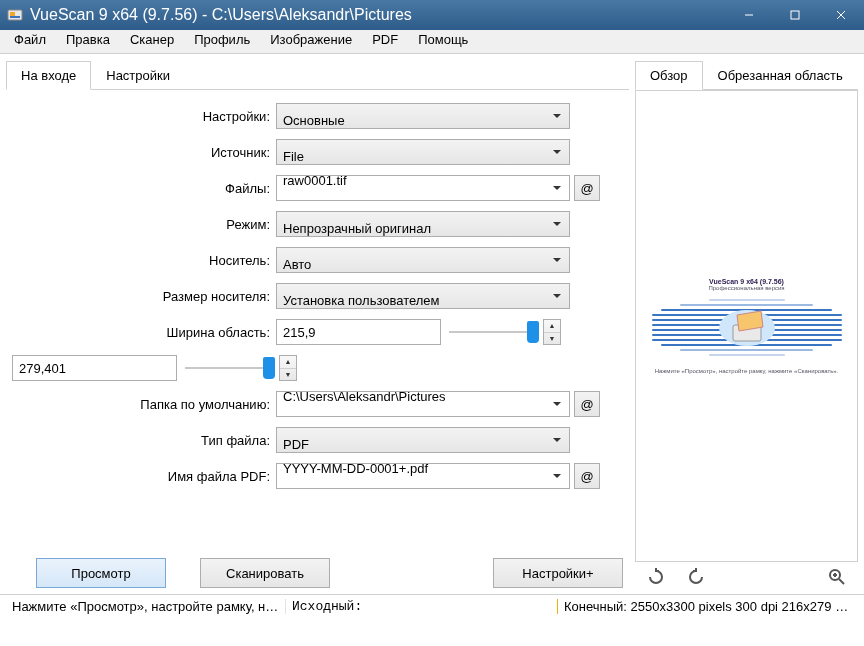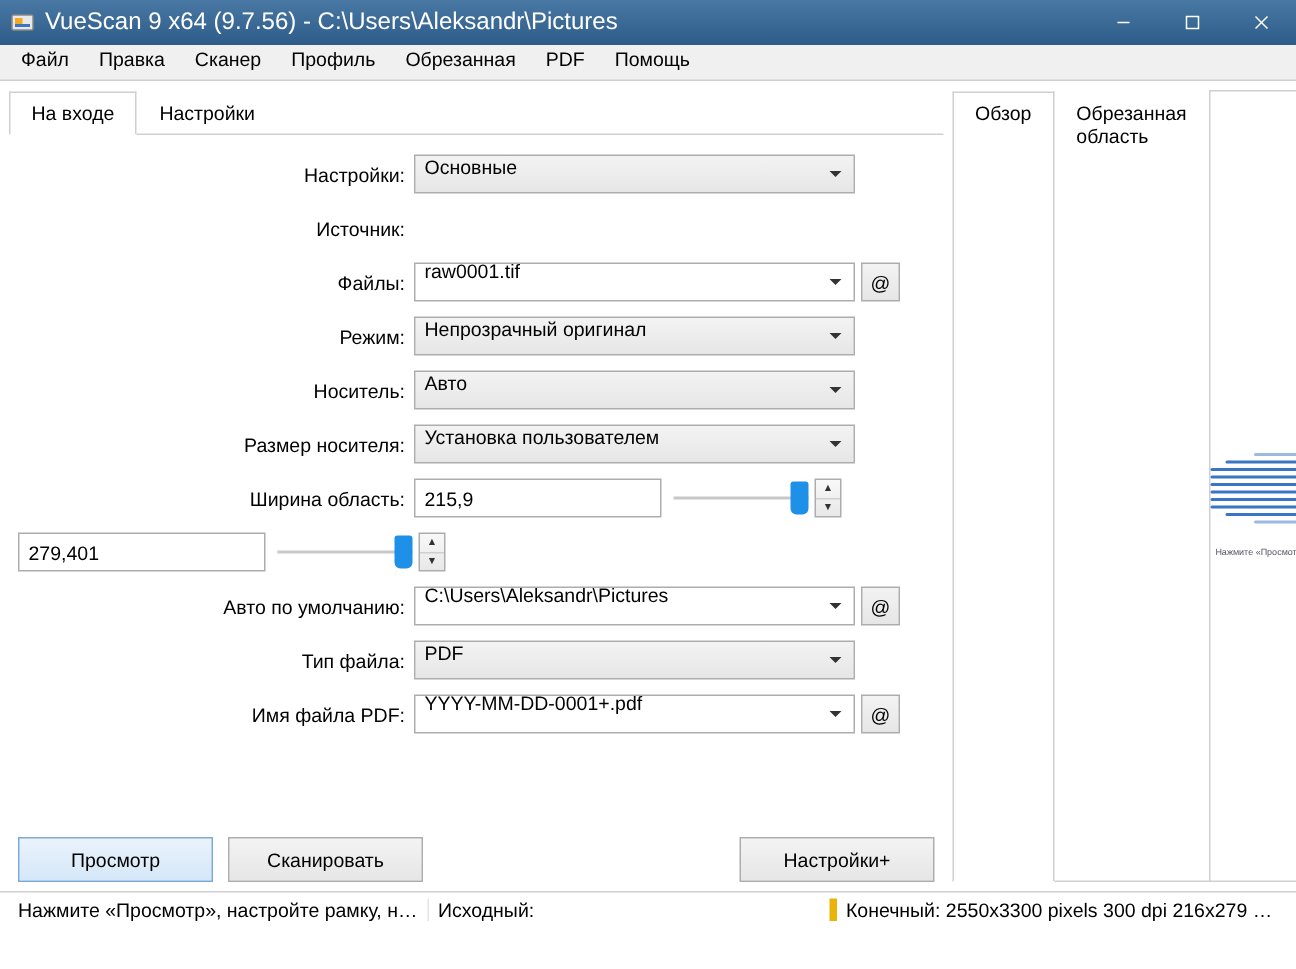--- a/index.html
+++ b/index.html
@@ -16,53 +16,53 @@
 .content { display: flex; height: 540px; padding: 6px; gap: 6px; }
 
 .left-panel { flex: 1; display: flex; flex-direction: column; }
 .tab-row { display: flex; border-bottom: 1px solid #d0d0d0; }
 .tab { padding: 6px 14px; border: 1px solid transparent; border-bottom: none; cursor: default; position: relative; top: 1px; }
 .tab.active { background: #fff; border-color: #d0d0d0; border-bottom: 1px solid #fff; }
 .tab-body { flex: 1; border: 0; padding: 12px 6px 6px; overflow: auto; }
 
 .form-row { display: flex; align-items: center; margin-bottom: 8px; height: 28px; }
 .form-label { width: 264px; text-align: right; padding-right: 6px; }
-.form-select { width: 294px; height: 26px; border: 1px solid #adadad; background: linear-gradient(#f3f3f3,#e6e6e6); padding: 0 22px 0 6px; position: relative; display: flex; align-items: flex-start; }
+.form-select { width: 294px; height: 26px; border: 1px solid #adadad; background: linear-gradient(#f3f3f3,#e6e6e6); padding: 0 22px 0 6px; position: relative; display: flex; align-items: flex-end; }
 .form-select::after { content: ""; position: absolute; right: 8px; top: 50%; margin-top: -2px; border: 4px solid transparent; border-top-color: #333; }
 .form-combo { width: 294px; height: 26px; border: 1px solid #adadad; background: #fff; padding: 0 22px 16px 6px; position: relative; display: flex; align-items: center; }
 .form-combo::after { content: ""; position: absolute; right: 8px; top: 50%; margin-top: -2px; border: 4px solid transparent; border-top-color: #333; }
 .form-input { width: 165px; height: 26px; border: 1px solid #adadad; background: #fff; padding: 0 6px; display: flex; align-items: center; }
 .slider-area { width: 90px; height: 26px; display: flex; align-items: center; margin-left: 8px; position: relative; }
 .slider-track { width: 100%; height: 2px; background: #c8c8c8; position: relative; }
 .slider-thumb { position: absolute; right: 0; top: -10px; width: 12px; height: 22px; background: #1e90e8; border-radius: 2px 2px 4px 4px; }
 .stepper { width: 18px; height: 26px; border: 1px solid #adadad; background: linear-gradient(#f8f8f8,#e8e8e8); margin-left: 4px; display: flex; flex-direction: column; }
 .stepper-btn { flex: 1; display:flex; align-items:center; justify-content:center; font-size: 7px; color:#333; border-bottom: 1px solid #d0d0d0; }
 .stepper-btn:last-child { border-bottom: none; }
 .at-btn { width: 26px; height: 26px; border: 1px solid #adadad; background: linear-gradient(#f3f3f3,#e6e6e6); display: flex; align-items: center; justify-content: center; margin-left: 4px; }
 
-.right-panel { width: 223px; display: flex; }
+.right-panel { width: 223px; display: flex; flex-direction: column; }
 .preview-body { flex: 1; border: 1px solid #d0d0d0; background: #fff; display:flex; align-items:center; justify-content:center; position:relative; }
 .preview-placeholder { width: 190px; text-align: center; }
 .preview-lines { display:flex; flex-direction:column; gap:3px; align-items:center; margin:8px 0 12px; position:relative; }
 .pline { height:2px; background:#3a75c4; border-radius:1px; }
 .preview-img { position:absolute; left:50%; top:50%; transform:translate(-50%,-50%); width:56px; height:42px; }
 .preview-text { font-size:7px; color:#325; }
 .preview-text.small { font-size:6px; color:#556; }
 
 .button-row { display:flex; gap:10px; padding: 6px 6px 0; }
-.btn { min-width: 130px; height: 30px; border:1px solid #7aa8d8; background: linear-gradient(#eaf3fc,#d5e7f8); display:flex; align-items:center; justify-content:center; cursor:default; }
+.btn { min-width: 130px; height: 30px; border:1px solid #7aa8d8; background: linear-gradient(#eaf3fc,#d5e7f8); display:flex; align-items:center; justify-content:center; cursor:default;margin-left:24px; }
 .btn.flat { border-color:#adadad; background: linear-gradient(#f3f3f3,#e6e6e6); }
 
 .icon-row { display:flex; gap:18px; padding: 4px 10px 0; justify-content:flex-start; align-items:center; }
 .tool-icon { width:22px; height:22px; display:flex; align-items:center; justify-content:center; color:#555; }
 
 .statusbar { height: 24px; border-top:1px solid #d0d0d0; display:flex; align-items:center; padding:0 6px; font-size:12px; }
 .status-cell { padding:0 6px; overflow:hidden; white-space:nowrap; text-overflow:ellipsis; }
 .status-cell.hint { width: 280px; border-right:1px solid #e4e4e4; }
-.status-cell.src { flex:1; border-right:5px solid #eab308; }
+.status-cell.src { flex:1; border-right:1px solid #eab308;font-family:Liberation Mono, monospace; }
 .status-cell.dst { width: 300px; }
 </style>
 </head>
 <body>
 
 <div class="titlebar">
   <span class="titlebar-icon">
     <svg width="16" height="16" viewBox="0 0 16 16">
         <rect x="1" y="3" width="14" height="10" rx="1" fill="#e8e8e8" stroke="#888"></rect>
         <rect x="3" y="5" width="5" height="4" fill="#f5a623"></rect>
@@ -86,21 +86,21 @@
         <line x1="9" y1="1" x2="1" y2="9" stroke="#fff" stroke-width="1"></line>
       </svg>
     </div>
 </div>
 
 <div class="menubar">
   <div class="menu-item">Файл</div>
   <div class="menu-item">Правка</div>
   <div class="menu-item">Сканер</div>
   <div class="menu-item">Профиль</div>
-  <div class="menu-item">Обрезанная</div>
+  <div class="menu-item">Изображение</div>
   <div class="menu-item">PDF</div>
   <div class="menu-item">Помощь</div>
 </div>
 
 <div class="content">
 
   <div class="left-panel">
     <div class="tab-row">
       <div class="tab active">На входе</div>
       <div class="tab">Настройки</div>
@@ -109,20 +109,23 @@
 
       <div class="form-row">
         <div class="form-label">Настройки:</div>
         <div class="form-select">
             <span>Основные</span>
           </div>
       </div>
 
       <div class="form-row">
         <div class="form-label">Источник:</div>
+        <div class="form-select">
+            <span>File</span>
+          </div>
       </div>
 
       <div class="form-row">
         <div class="form-label">Файлы:</div>
         <div class="form-combo">
             <span>raw0001.tif</span>
           </div>
         <div class="at-btn">
             <span>@</span>
           </div>
@@ -174,21 +177,21 @@
               <div class="slider-thumb"></div>
             </div>
           </div>
         <div class="stepper">
             <div class="stepper-btn">▲</div>
             <div class="stepper-btn">▼</div>
           </div>
       </div>
 
       <div class="form-row">
-        <div class="form-label">Авто по умолчанию:</div>
+        <div class="form-label">Папка по умолчанию:</div>
         <div class="form-combo">
             <span>C:\Users\Aleksandr\Pictures</span>
           </div>
         <div class="at-btn">
             <span>@</span>
           </div>
       </div>
 
       <div class="form-row">
         <div class="form-label">Тип файла:</div>

